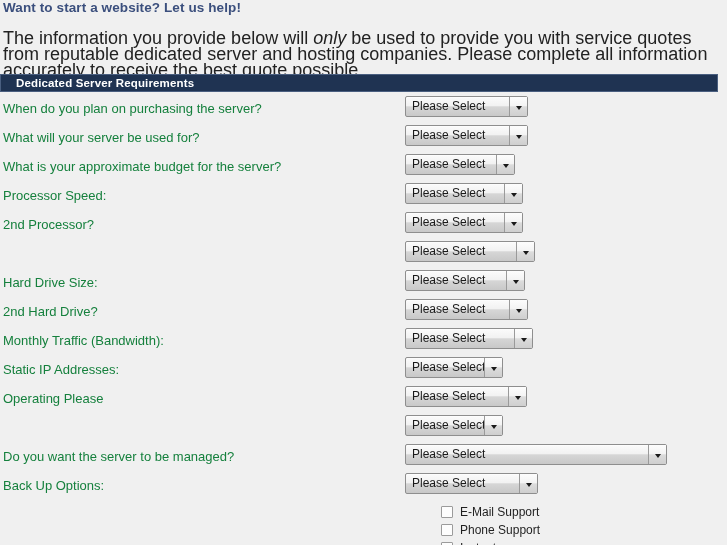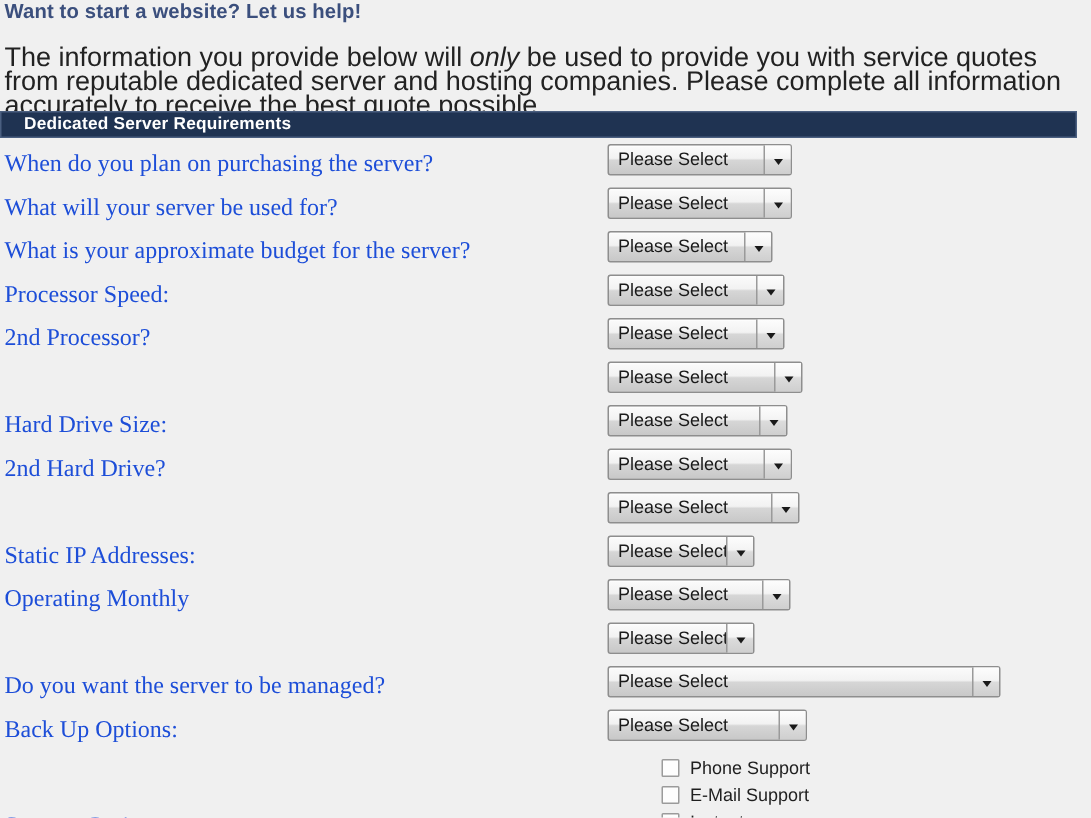--- a/index.html
+++ b/index.html
@@ -73,24 +73,23 @@
 
   .row {
     position: relative;
     height: 29px;
   }
 
   .row-label {
     position: absolute;
     left: 3px;
     top: 5px;
-    font-size: 16px;
-    color: #1d4ed8;
-    white-space: nowrap;
-    font-family: Liberation Serif, serif;
+    font-size: 13px;
+    color: #15803d;
+    white-space: nowrap;
   }
 
   
   .select {
     position: absolute;
     top: 0px;
     left: 405px;
     height: 21px;
     box-sizing: border-box;
     border: 1px solid #8e8e8e;
@@ -218,34 +217,35 @@
         </div>
       </div>
       <div class="row">
         <div class="row-label">2nd Hard Drive?</div>
         <div class="select" style="width: 123px;">
           <span class="select-text">Please Select</span>
           <span class="select-arrow"></span>
         </div>
       </div>
       <div class="row">
+        <div class="row-label">Monthly Traffic (Bandwidth):</div>
         <div class="select" style="width: 128px;">
           <span class="select-text">Please Select</span>
           <span class="select-arrow"></span>
         </div>
       </div>
       <div class="row">
         <div class="row-label">Static IP Addresses:</div>
         <div class="select" style="width: 98px;">
           <span class="select-text">Please Select</span>
           <span class="select-arrow"></span>
         </div>
       </div>
       <div class="row">
-        <div class="row-label">Operating Monthly</div>
+        <div class="row-label">Operating Please</div>
         <div class="select" style="width: 122px;">
           <span class="select-text">Please Select</span>
           <span class="select-arrow"></span>
         </div>
       </div>
       <div class="row">
         <div class="select" style="width: 98px;">
           <span class="select-text">Please Select</span>
           <span class="select-arrow"></span>
         </div>
@@ -262,25 +262,25 @@
         <div class="select" style="width: 133px;">
           <span class="select-text">Please Select</span>
           <span class="select-arrow"></span>
         </div>
       </div>
     </div>
 
   <div class="checkbox-group" id="support-group" style="top:503px;">
       <div class="checkbox-row">
         <span class="checkbox-box"></span>
-        <span class="checkbox-label">Phone Support</span>
+        <span class="checkbox-label">E-Mail Support</span>
       </div>
       <div class="checkbox-row">
         <span class="checkbox-box"></span>
-        <span class="checkbox-label">E-Mail Support</span>
+        <span class="checkbox-label">Phone Support</span>
       </div>
       <div class="checkbox-row">
         <span class="checkbox-box"></span>
         <span class="checkbox-label">Instant message</span>
       </div>
     </div>
 
 <div class="row-label" style="position: absolute; left: 3px; top: 542px;">Support Options</div>
   </div>
 

